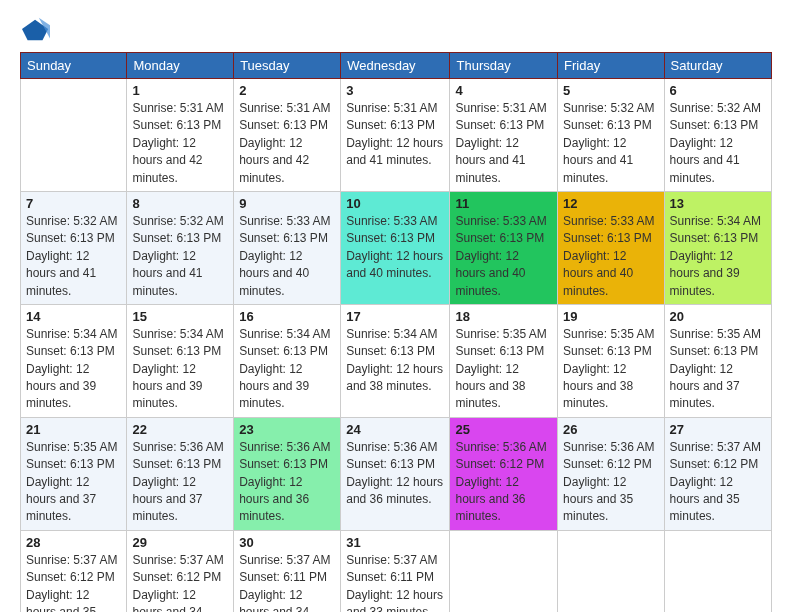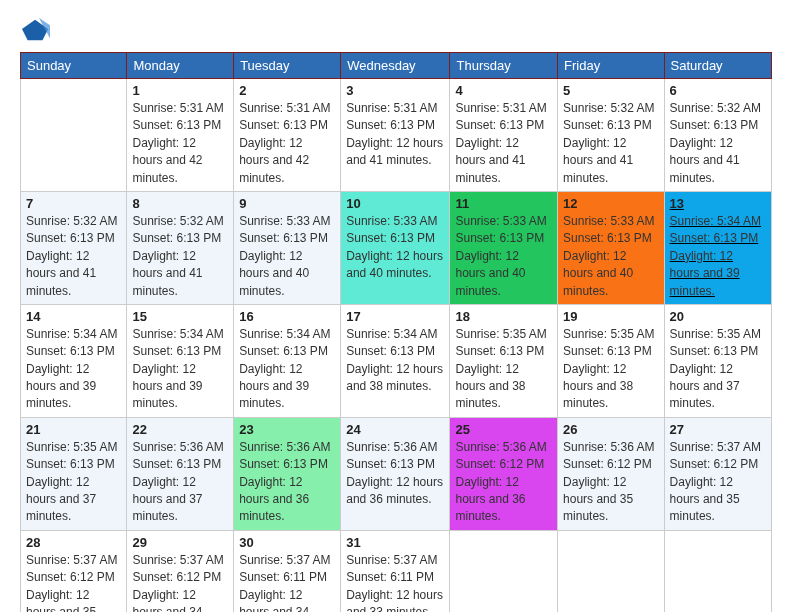--- a/index.html
+++ b/index.html
@@ -169,25 +169,25 @@
             <div class="day-info">Sunrise: 5:33 AM<br>Sunset: 6:13 PM<br>Daylight: 12 hours and 40 minutes.</div>
           </td>
           <td style="background-color: #5eead4;">
             <span class="day-num">10</span>
             <div class="day-info">Sunrise: 5:33 AM<br>Sunset: 6:13 PM<br>Daylight: 12 hours and 40 minutes.</div>
           </td>
           <td style="background-color: #22c55e;">
             <span class="day-num">11</span>
             <div class="day-info">Sunrise: 5:33 AM<br>Sunset: 6:13 PM<br>Daylight: 12 hours and 40 minutes.</div>
           </td>
-          <td style="background-color: #f97316;">
+          <td style="background-color: #eab308;">
             <span class="day-num">12</span>
             <div class="day-info">Sunrise: 5:33 AM<br>Sunset: 6:13 PM<br>Daylight: 12 hours and 40 minutes.</div>
           </td>
-          <td style="background-color: #0ea5e9; text-decoration: underline;">
+          <td style="background-color: #bef264;">
             <span class="day-num">13</span>
             <div class="day-info">Sunrise: 5:34 AM<br>Sunset: 6:13 PM<br>Daylight: 12 hours and 39 minutes.</div>
           </td>
         </tr>
         <tr>
           <td>
             <span class="day-num">14</span>
             <div class="day-info">Sunrise: 5:34 AM<br>Sunset: 6:13 PM<br>Daylight: 12 hours and 39 minutes.</div>
           </td>
           <td>

